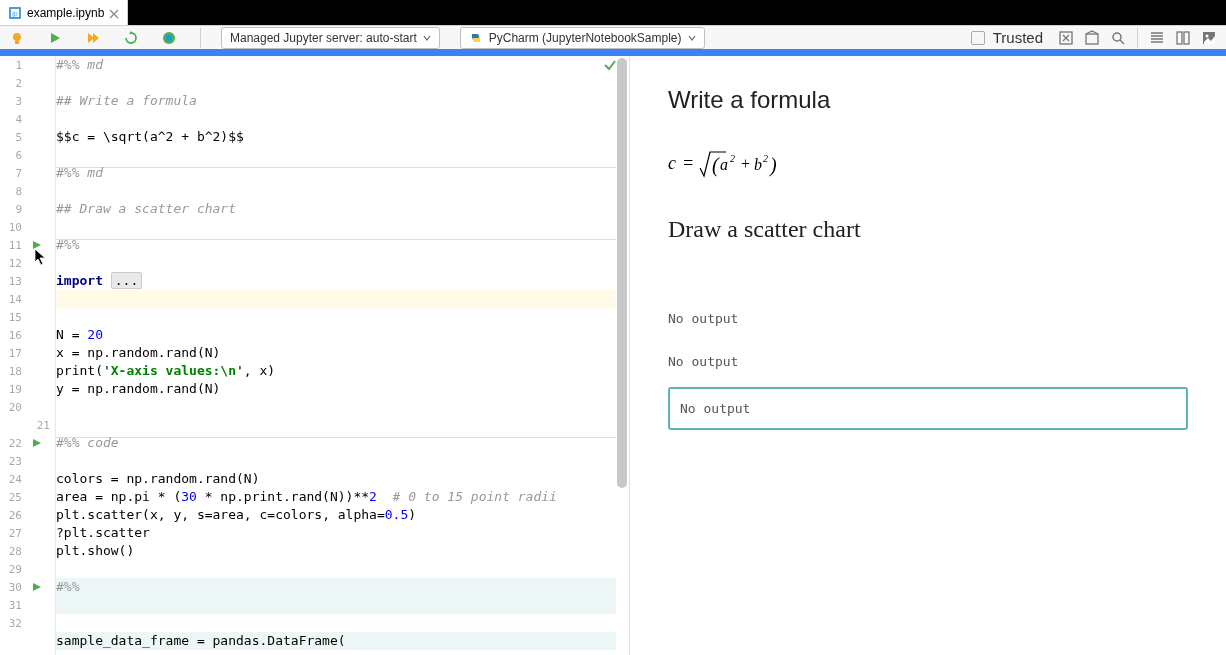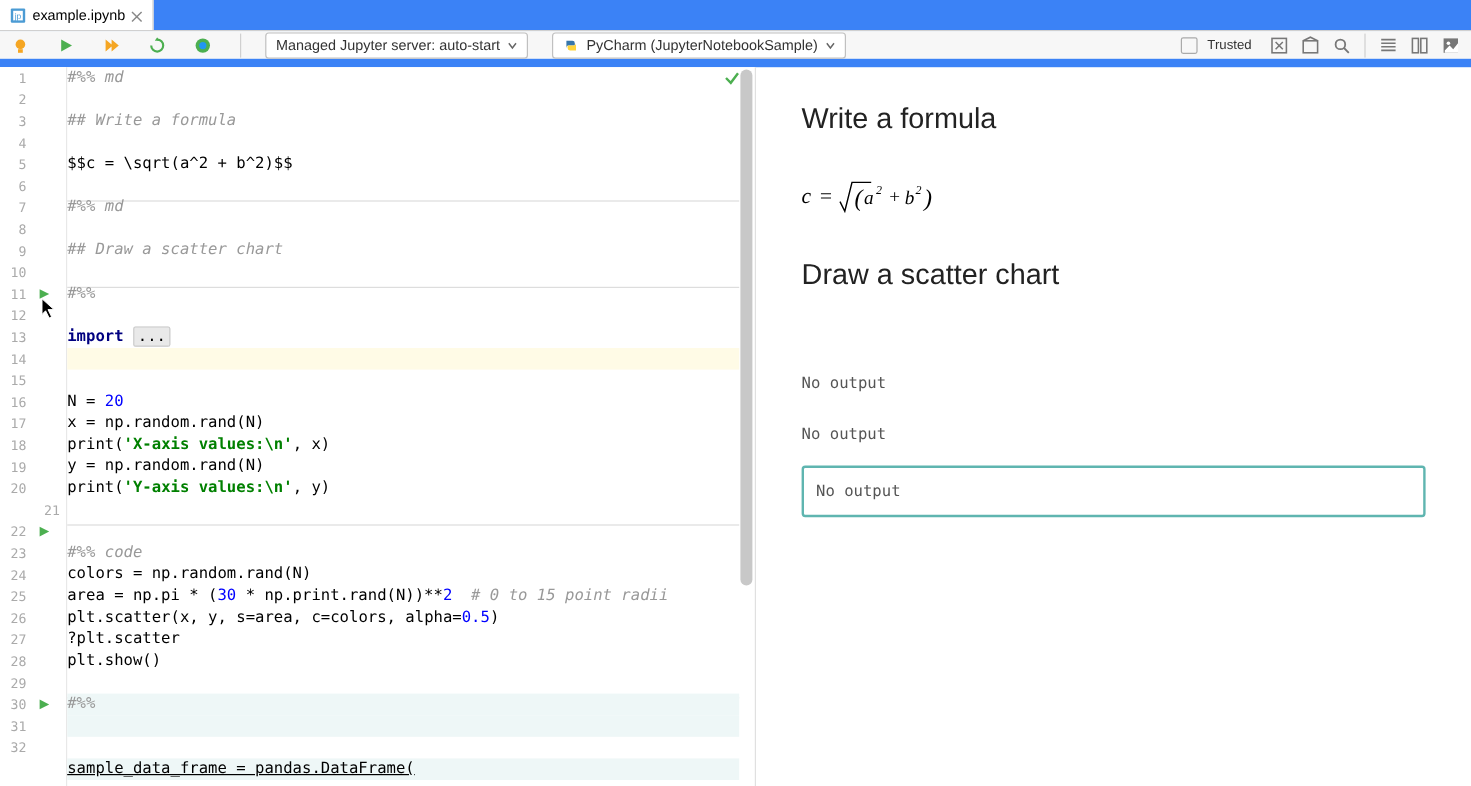--- a/index.html
+++ b/index.html
@@ -9,21 +9,21 @@
   background: #fff;
   width: 1226px;
   height: 655px;
   overflow: hidden;
   position: relative;
 }
 
 
 .tab-bar {
   height: 26px;
-  background: #3b82f6;
+  background: #000000;
   border-bottom: 1px solid #d0d0d0;
   display: flex;
   align-items: stretch;
 }
 .tab {
   display: flex;
   align-items: center;
   padding: 0 8px;
   background: #fff;
   border-right: 1px solid #d0d0d0;
@@ -75,21 +75,21 @@
   margin-left: auto;
   display: flex;
   align-items: center;
   gap: 4px;
 }
 .trusted-check {
   width: 14px; height: 14px;
   border: 1px solid #aaa;
   border-radius: 2px;
 }
-.trusted-label { margin: 0 8px 0 4px; font-size: 11px; color: #333; text-align: right; }
+.trusted-label { margin: 0 8px 0 4px; font-size: 15px; color: #333; text-align: right; }
 
 
 .main {
   display: flex;
   height: calc(655px - 56px);
 }
 .editor-pane {
   width: 630px;
   position: relative;
   border-right: 1px solid #e0e0e0;
@@ -449,35 +449,34 @@
         <div class="code-line" style="top: 162px;"></div>
         <div class="code-line" style="top: 180px;"><span class="tok-comment-it">#%%</span></div>
         <div class="code-line" style="top: 198px;"></div>
         <div class="code-line" style="top: 216px;"><span class="tok-kw">import</span><span> </span><span class="tok-fold">...</span></div>
         <div class="code-line highlight-yellow" style="top: 234px;"></div>
         <div class="code-line" style="top: 252px;"></div>
         <div class="code-line" style="top: 270px;"><span>N = </span><span class="tok-num">20</span></div>
         <div class="code-line" style="top: 288px;"><span>x = np.random.rand(N)</span></div>
         <div class="code-line" style="top: 306px;"><span>print(</span><span class="tok-str">'X-axis values:\n'</span><span>, x)</span></div>
         <div class="code-line" style="top: 324px;"><span>y = np.random.rand(N)</span></div>
-        <div class="code-line" style="top: 342px;"><span>print(</span><span class="tok-str">'Y-axis values:\n'</span><span>, y)</span></div>
         <div class="cell-sep" style="top: 381px;"></div>
         <div class="code-line" style="top: 360px;"></div>
-        <div class="code-line" style="top: 378px; margin-top: 18px;"><span class="tok-comment-it">#%% code</span></div>
+        <div class="code-line" style="top: 378px;"><span class="tok-comment-it">#%% code</span></div>
         <div class="code-line" style="top: 396px;"></div>
         <div class="code-line" style="top: 414px;"><span>colors = np.random.rand(N)</span></div>
         <div class="code-line" style="top: 432px;"><span>area = np.pi * (</span><span class="tok-num">30</span><span> * np.print.rand(N))**</span><span class="tok-num">2</span><span>  </span><span class="tok-comment"># 0 to 15 point radii</span></div>
         <div class="code-line" style="top: 450px;"><span>plt.scatter(x, y, </span><span>s</span><span>=area, </span><span>c</span><span>=colors, </span><span>alpha</span><span>=</span><span class="tok-num">0.5</span><span>)</span></div>
         <div class="code-line" style="top: 468px;"><span>?plt.scatter</span></div>
         <div class="code-line" style="top: 486px;"><span>plt.show()</span></div>
         <div class="cell-sep" style="top: 525px;"></div>
         <div class="code-line" style="top: 504px;"></div>
         <div class="code-line highlight-blue" style="top: 522px;"><span class="tok-comment-it">#%%</span></div>
         <div class="code-line highlight-blue" style="top: 540px;"></div>
-        <div class="code-line highlight-blue" style="top: 576px; text-decoration: underline;"><span>sample_data_frame = pandas.DataFrame(</span></div>
+        <div class="code-line highlight-blue" style="top: 576px;"><span>sample_data_frame = pandas.DataFrame(</span></div>
       </div>
     <div class="check-icon">
       <svg width="14" height="14" viewBox="0 0 14 14">
           <path d="M2 7 L6 11 L12 3" fill="none" stroke="#4caf50" stroke-width="2"></path>
         </svg>
     </div>
     <div class="scroll-thumb"></div>
   </div>
 
   <div class="preview-pane">
@@ -489,21 +488,21 @@
         <path d="M32 26 L36 34 L42 10 L58 10" fill="none" stroke="#000" stroke-width="1.2"></path>
         <text x="44" y="30" font-family="Georgia" font-size="20">(</text>
         <text x="52" y="28" font-family="Georgia" font-style="italic" font-size="16">a</text>
         <text x="62" y="20" font-family="Georgia" font-size="10">2</text>
         <text x="72" y="27" font-family="Georgia" font-size="16">+</text>
         <text x="86" y="28" font-family="Georgia" font-style="italic" font-size="16">b</text>
         <text x="95" y="20" font-family="Georgia" font-size="10">2</text>
         <text x="102" y="30" font-family="Georgia" font-size="20">)</text>
       </svg>
     </div>
-    <div class="preview-h2" style="margin-top:2px;">Draw a scatter chart</div>
+    <div class="preview-h2" style="margin-top:2px;font-family:Liberation Serif, serif;">Draw a scatter chart</div>
     <div style="height:26px"></div>
     <div class="no-output">No output</div>
     <div class="no-output">No output</div>
     <div class="output-box">
       <div class="no-output" style="padding:0;">No output</div>
     </div>
   </div>
 </div>
 
 <div class="cursor-arrow">

